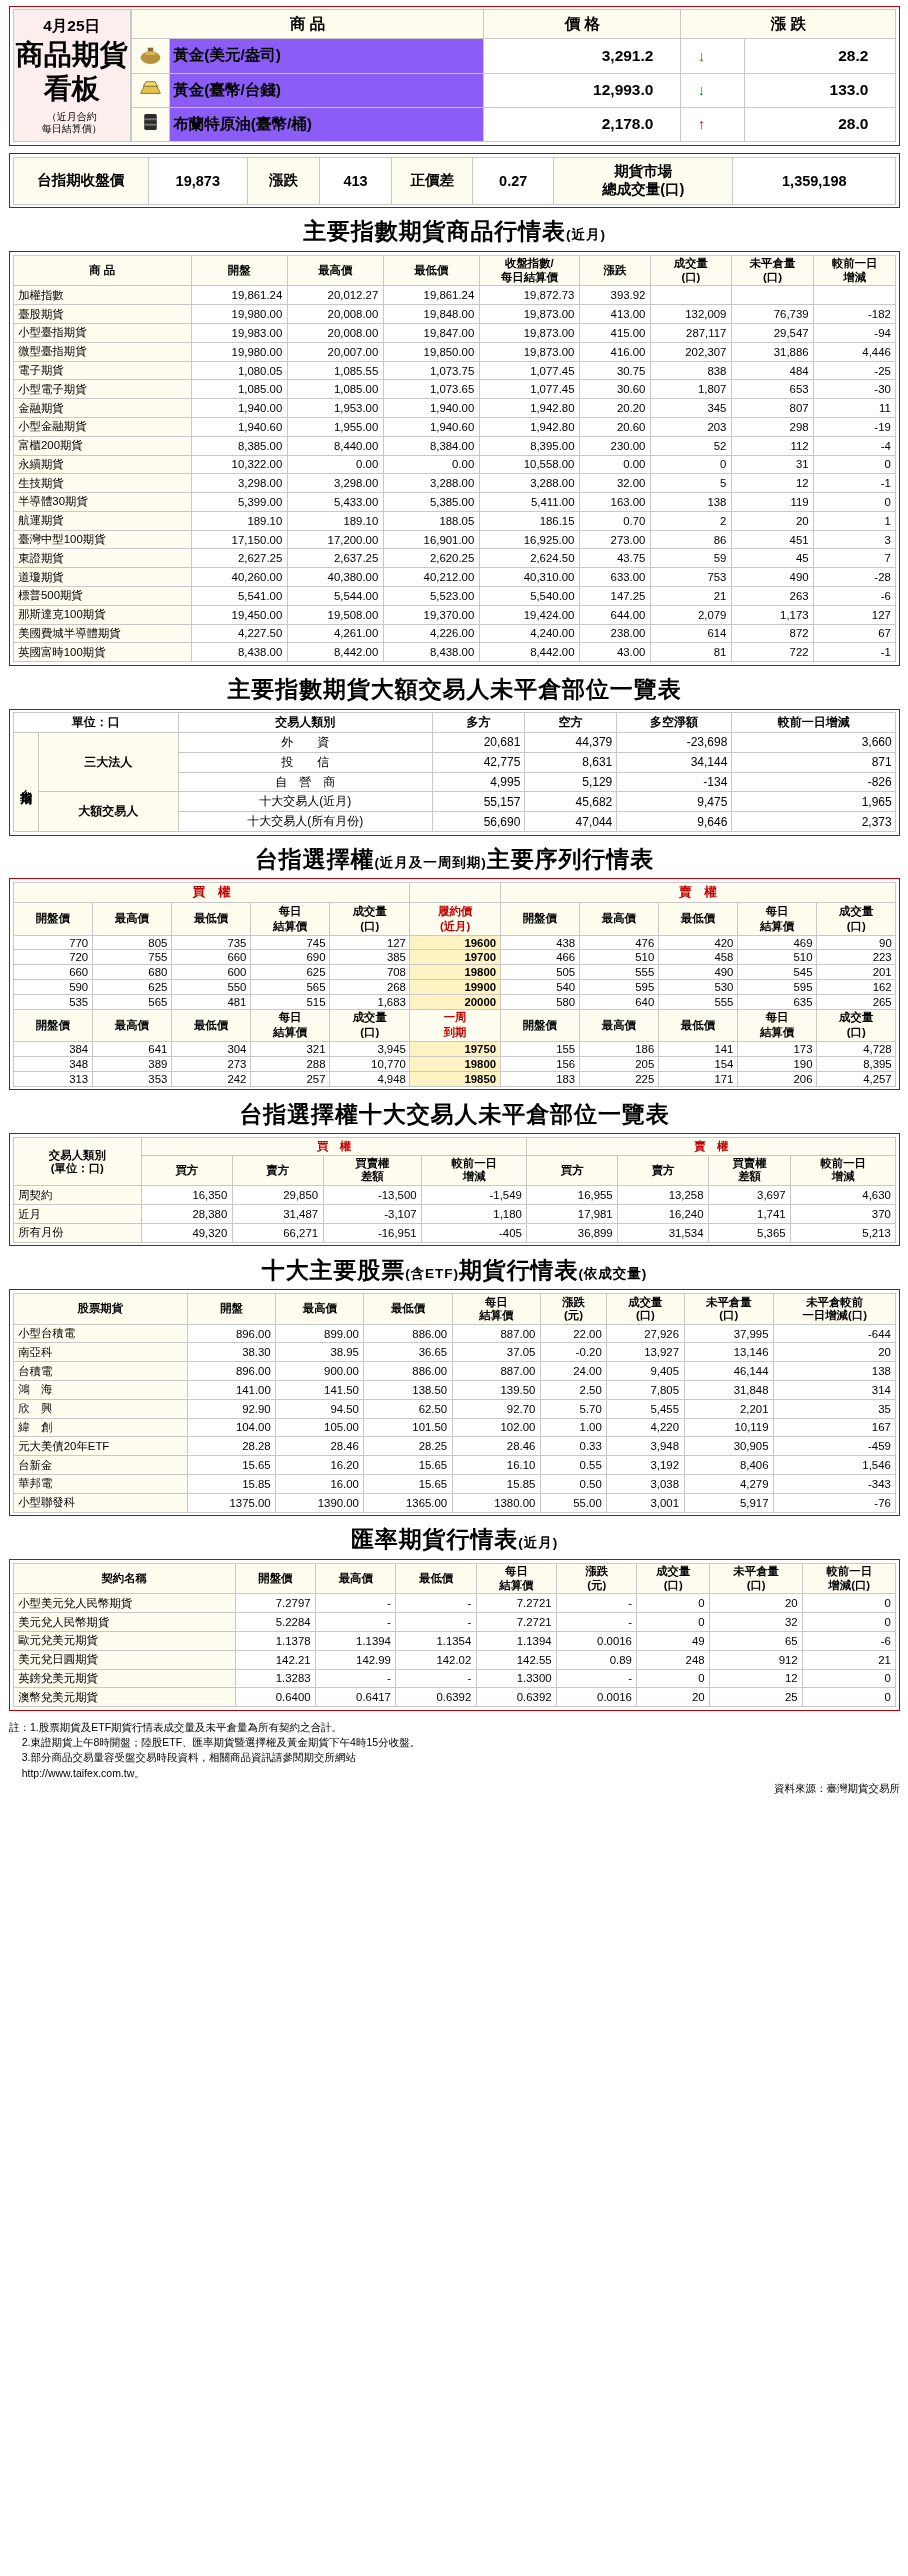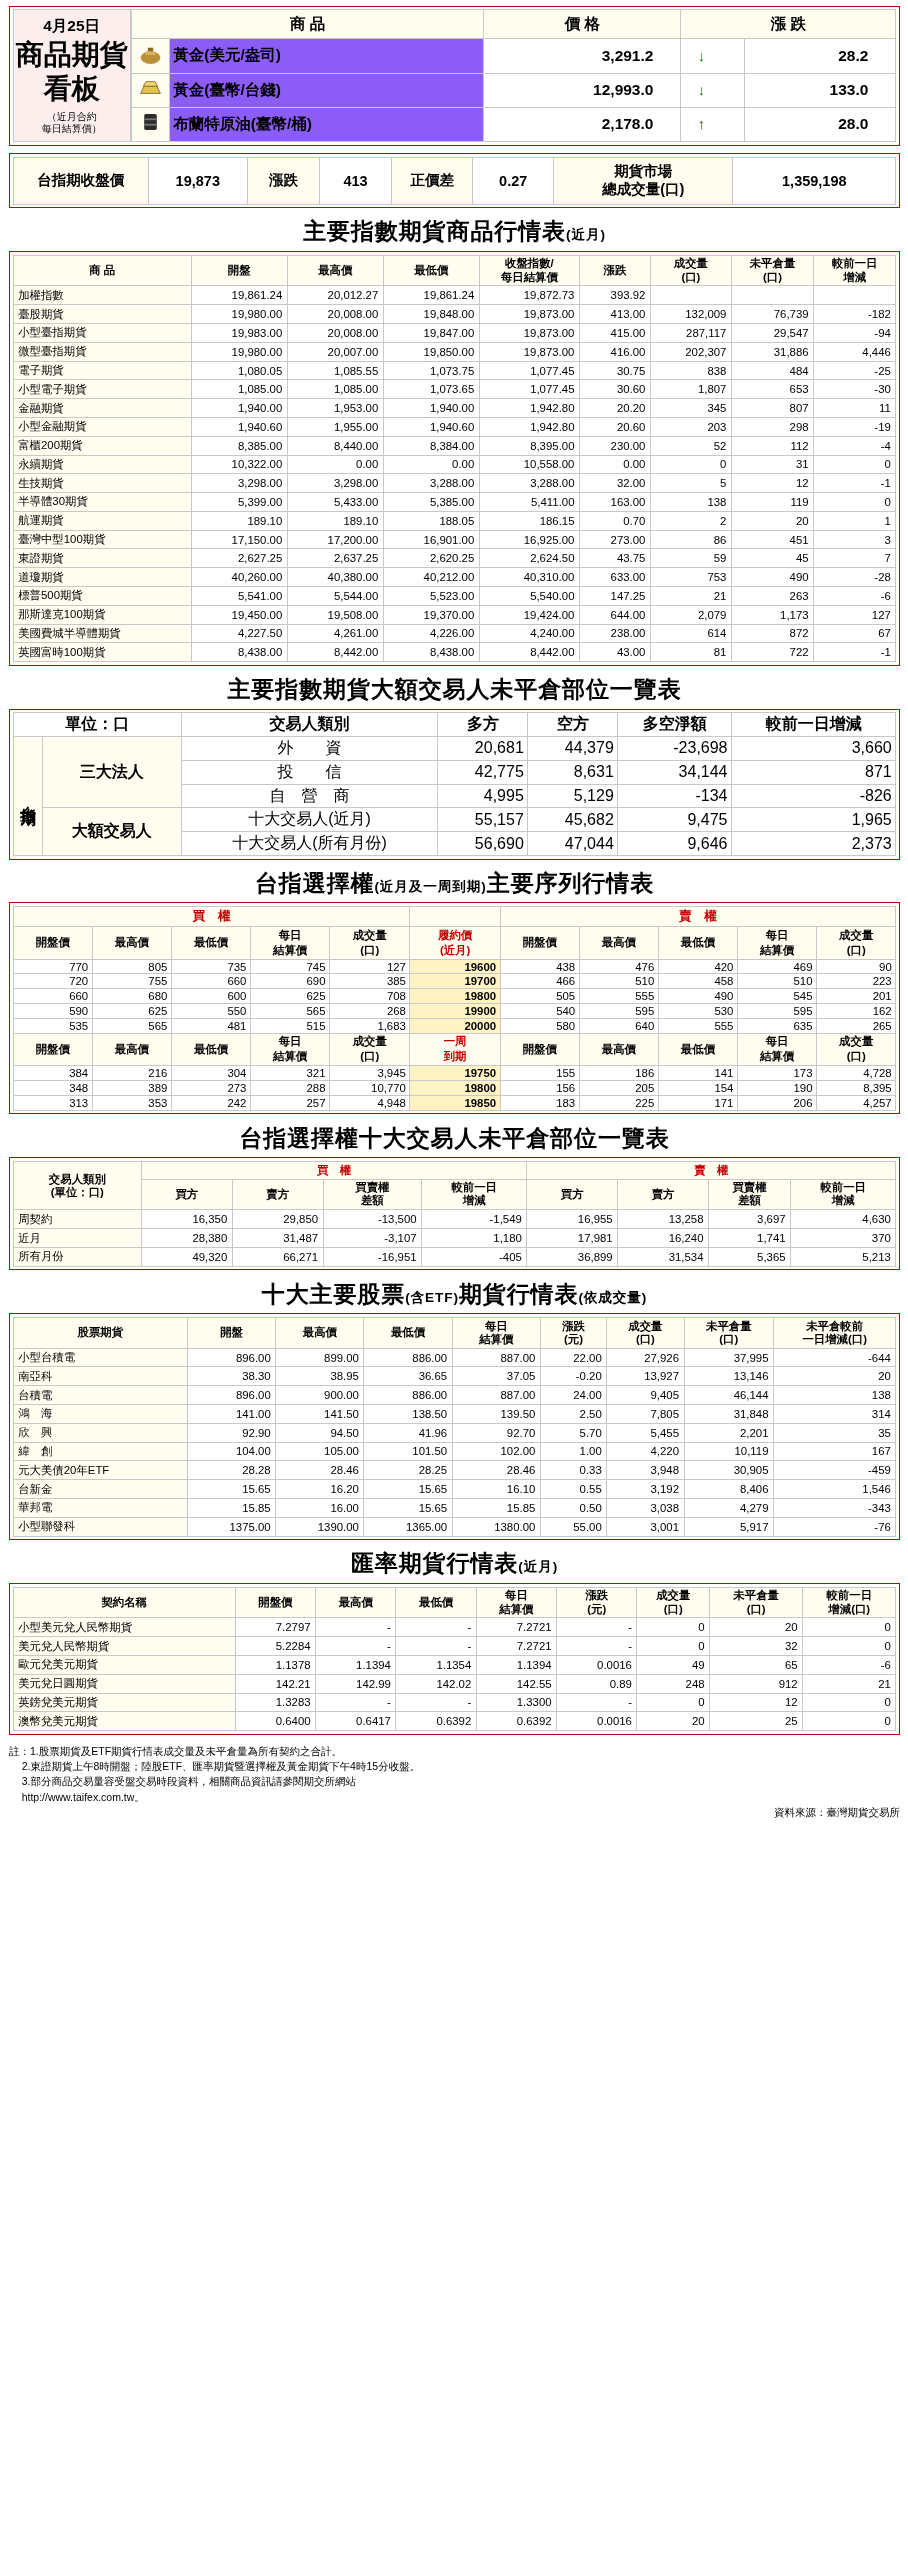--- a/index.html
+++ b/index.html
@@ -76,21 +76,21 @@
   .dt tr td:first-child { background: #fffdf0; font-weight: normal; }
 
   
   .opt th { background: #fffdf0; }
   .callhdr { color: #c00000; font-weight: bold; font-size: 12.7px; }
   .puthdr { color: #c00000; font-weight: bold; font-size: 12.7px; }
   .strike { background: #fff3c4; text-align: right; font-weight: bold; padding-left: 12px; }
   .strikehdr { background: #fffdf0; font-weight: bold; text-align: center; color:#c00000; }
 
   
-  .lt td, .lt th { font-size: 16px; margin-top: 17px; }
+  .lt td, .lt th { font-size: 12px; margin-top: 17px; }
   .lt .vert {
     writing-mode: vertical-rl; text-orientation: upright;
     background: #fffdf0; font-weight: bold; letter-spacing: 1.8px; width: 23.6px; text-align:center;
   }
   .lt .grp { background: #fffdf0; font-weight: bold; text-align: center; }
 
   
   .footer { font-size: 10.5px; line-height: 1.45; margin-top: 9px; color: #000; }
   .footer .src { text-align: right; }
   .foot-indent { padding-left: 12.7px; }
@@ -653,21 +653,21 @@
               <div>每日</div>
               <div>結算價</div>
             </th>
             <th>
               <div>成交量</div>
               <div>(口)</div>
             </th>
           </tr>
           <tr>
             <td class="num">384</td>
-            <td class="num">216</td>
+            <td class="num">641</td>
             <td class="num">304</td>
             <td class="num">321</td>
             <td class="num">3,945</td>
             <td class="strike">19750</td>
             <td class="num">155</td>
             <td class="num">186</td>
             <td class="num">141</td>
             <td class="num">173</td>
             <td class="num">4,728</td>
           </tr>
@@ -865,21 +865,21 @@
             <td class="num">139.50</td>
             <td class="num">2.50</td>
             <td class="num">7,805</td>
             <td class="num">31,848</td>
             <td class="num">314</td>
           </tr>
           <tr>
             <td class="name">欣　興</td>
             <td class="num">92.90</td>
             <td class="num">94.50</td>
-            <td class="num">41.96</td>
+            <td class="num">62.50</td>
             <td class="num">92.70</td>
             <td class="num">5.70</td>
             <td class="num">5,455</td>
             <td class="num">2,201</td>
             <td class="num">35</td>
           </tr>
           <tr>
             <td class="name">緯　創</td>
             <td class="num">104.00</td>
             <td class="num">105.00</td>

